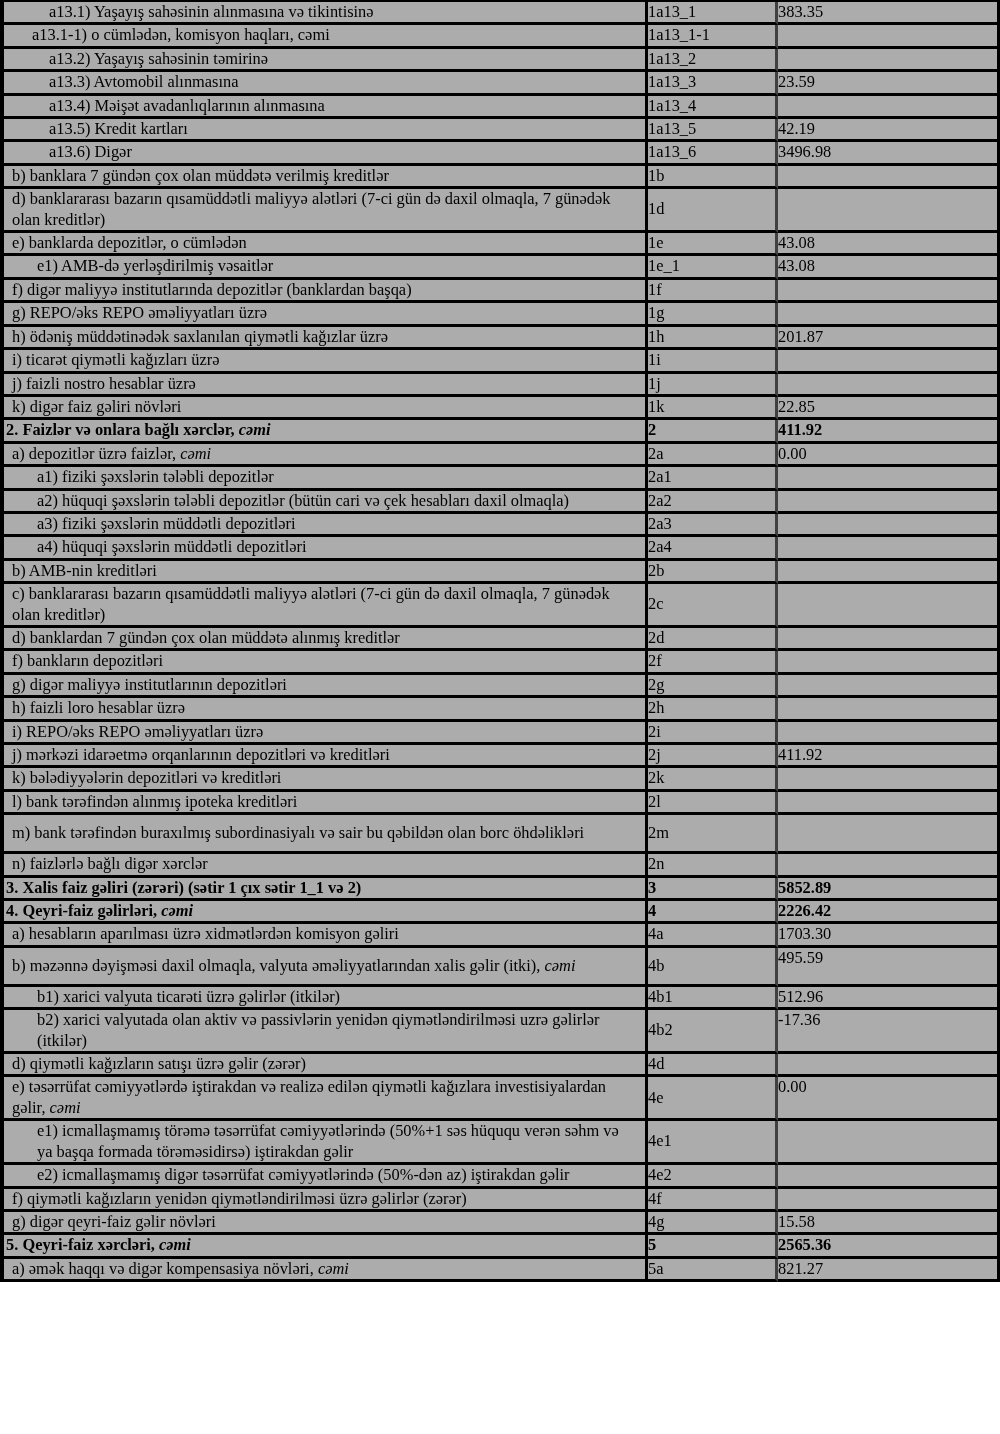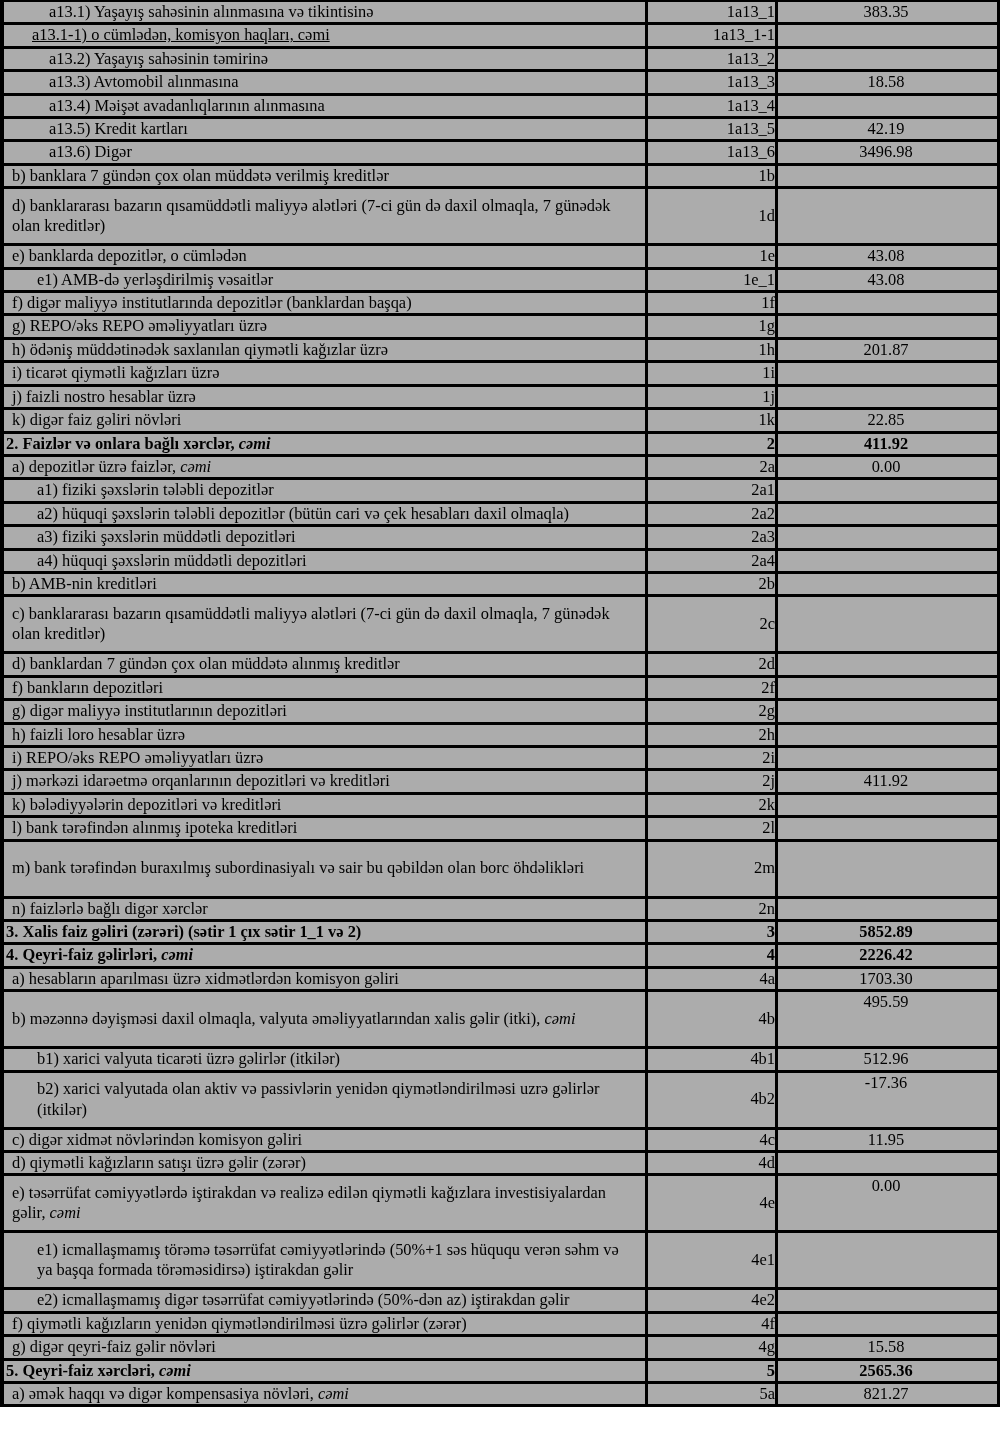--- a/index.html
+++ b/index.html
@@ -31,40 +31,40 @@
     overflow: hidden;
     padding: 0;
   }
   td.desc {
     white-space: nowrap;
     vertical-align: middle;
     padding-right: 14px;
   }
   tr.h2 td.desc {
     white-space: normal;
-    height: 57px;
+    height: 39px;
   }
   td.code {
     border-left: 3px solid #000;
-    border-right: 3px solid #000000;
-    text-align: right;
+    border-right: 3px solid #404040;
+    text-align: left;
     vertical-align: middle;
   }
   td.val {
-    text-align: center;
+    text-align: left;
     vertical-align: top;
     padding-right: 3px;
   }
   tr.bold td.desc, tr.bold td.code { font-weight: bold; }
   td.val.vbold { font-weight: bold; }
   .it { font-style: italic; }
   
   td.ind0 { padding-left: 2px; }
   td.ind1 { padding-left: 8px; }
-  td.ind2 { padding-left: 28px; text-decoration: underline; }
+  td.ind2 { padding-left: 28px; }
   td.ind3 { padding-left: 33px; }
   td.ind4 { padding-left: 45px; }
 </style>
 </head>
 <body>
 
 <table class="report">
   <colgroup>
     <col class="c-desc">
     <col class="c-code">
@@ -82,21 +82,21 @@
         <td class="val"></td>
       </tr>
       <tr class="">
         <td class="desc ind4"><span>a13.2) Yaşayış sahəsinin təmirinə</span></td>
         <td class="code">1a13_2</td>
         <td class="val"></td>
       </tr>
       <tr class="">
         <td class="desc ind4"><span>a13.3) Avtomobil alınmasına</span></td>
         <td class="code">1a13_3</td>
-        <td class="val">18.58</td>
+        <td class="val">23.59</td>
       </tr>
       <tr class="">
         <td class="desc ind4"><span>a13.4) Məişət avadanlıqlarının alınmasına</span></td>
         <td class="code">1a13_4</td>
         <td class="val"></td>
       </tr>
       <tr class="">
         <td class="desc ind4"><span>a13.5) Kredit kartları</span></td>
         <td class="code">1a13_5</td>
         <td class="val">42.19</td>
@@ -270,25 +270,20 @@
         <td class="desc ind3"><span>b1) xarici valyuta ticarəti üzrə gəlirlər (itkilər)</span></td>
         <td class="code">4b1</td>
         <td class="val">512.96</td>
       </tr>
       <tr class="h2">
         <td class="desc ind3"><span>b2) xarici valyutada olan aktiv və passivlərin yenidən qiymətləndirilməsi uzrə gəlirlər (itkilər)</span></td>
         <td class="code">4b2</td>
         <td class="val">-17.36</td>
       </tr>
       <tr class="">
-        <td class="desc ind1"><span>c) digər xidmət növlərindən komisyon gəliri</span></td>
-        <td class="code">4c</td>
-        <td class="val">11.95</td>
-      </tr>
-      <tr class="">
         <td class="desc ind1"><span>d) qiymətli kağızların satışı üzrə gəlir (zərər)</span></td>
         <td class="code">4d</td>
         <td class="val"></td>
       </tr>
       <tr class="h2">
         <td class="desc ind1"><span>e) təsərrüfat cəmiyyətlərdə iştirakdan və realizə edilən qiymətli kağızlara investisiyalardan gəlir, </span><span class="it">cəmi</span></td>
         <td class="code">4e</td>
         <td class="val">0.00</td>
       </tr>
       <tr class="h2">

